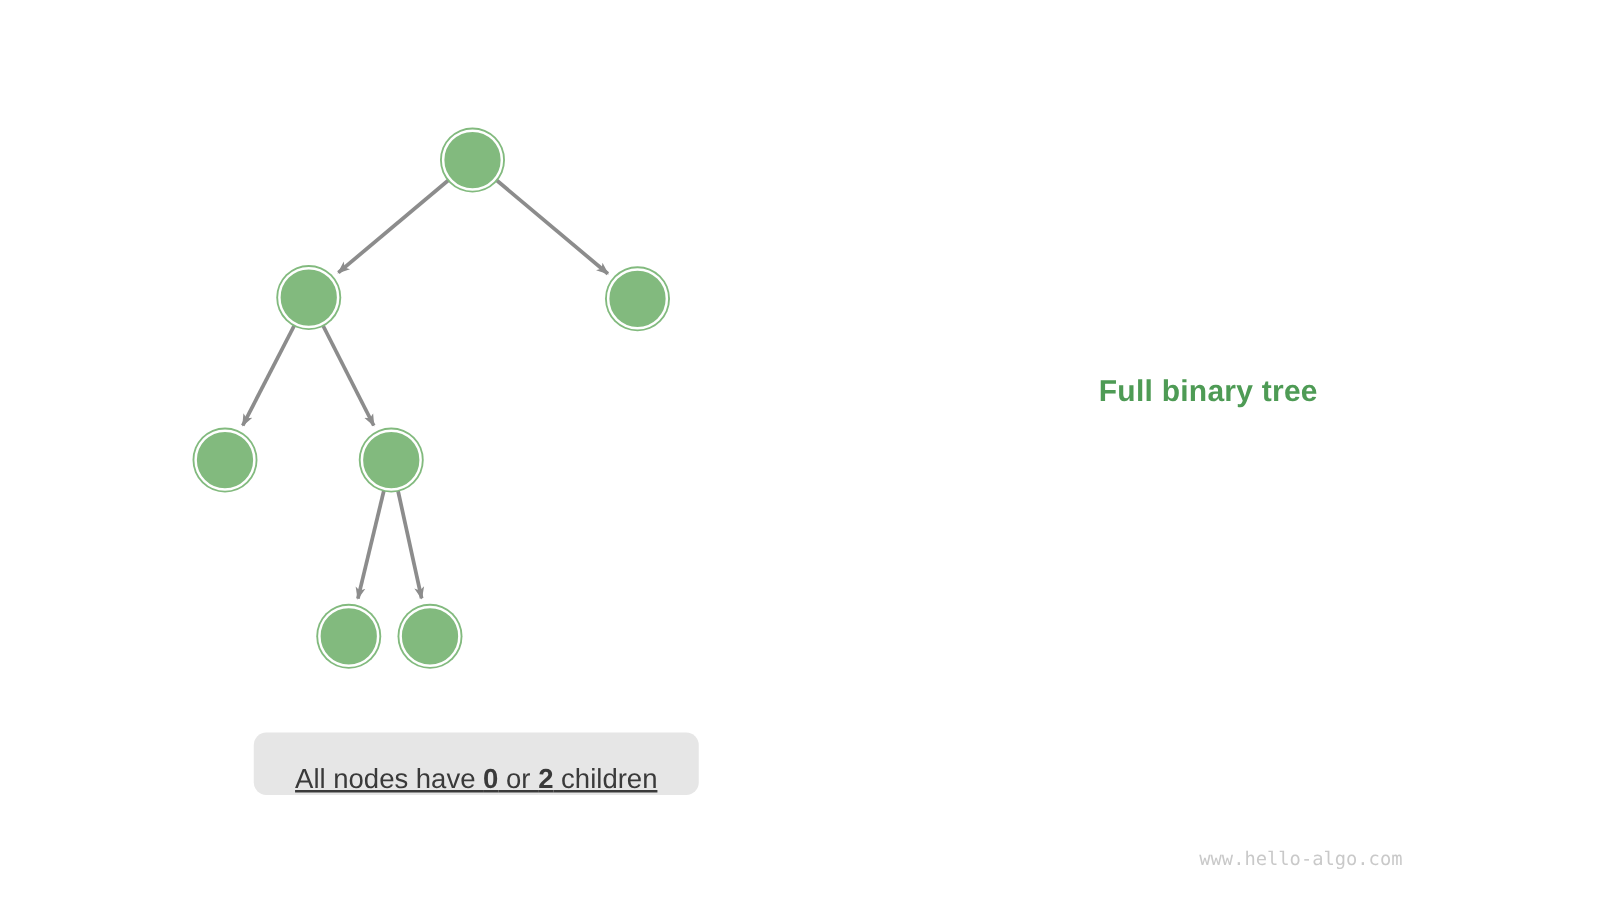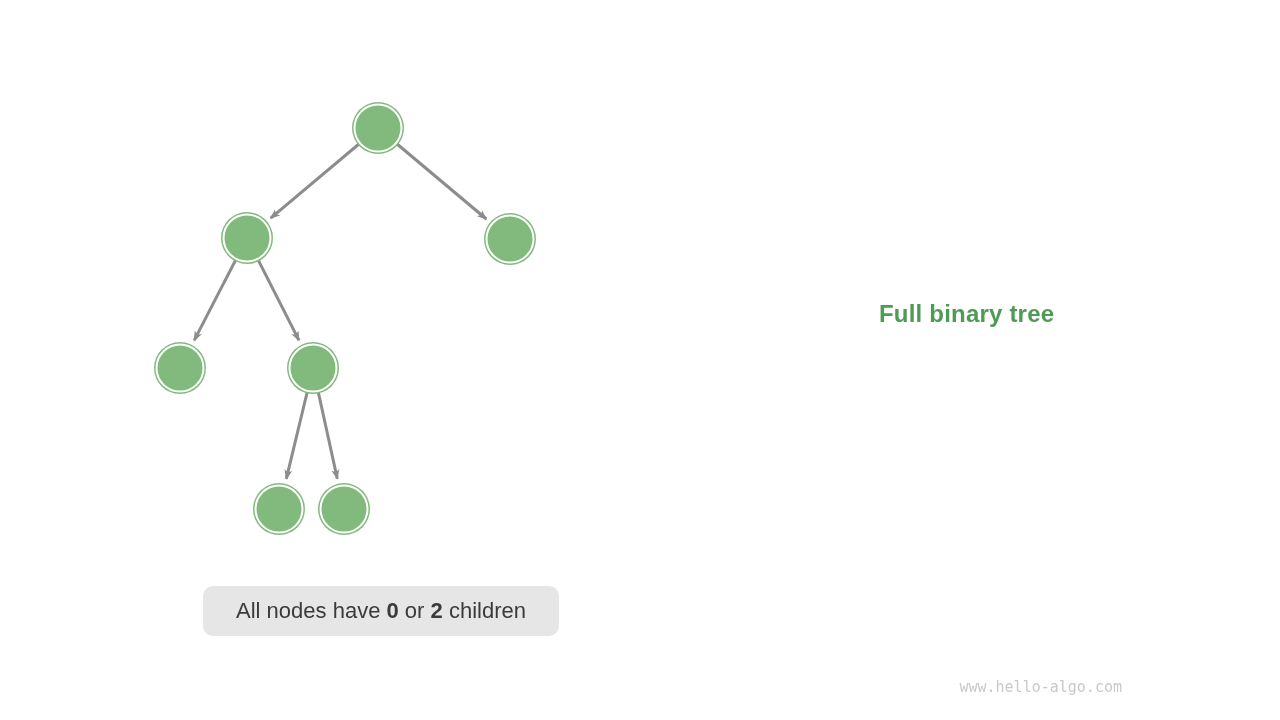--- a/index.html
+++ b/index.html
@@ -31,25 +31,26 @@
   }
   .caption-box {
     position: absolute;
     left: 203px;
     top: 586px;
     width: 356px;
     height: 50px;
     background: var(--caption-bg, #E6E6E6);
     border-radius: 10px;
     display: flex;
-    align-items: center;
+    align-items: flex-end;
     justify-content: center;
     font-size: 22px;
     color: var(--caption-text, #3A3A3A);
     white-space: pre;
+    text-decoration: underline;
   }
   .caption-box .bold {
     font-weight: 700;
   }
   .watermark {
     position: absolute;
     right: 40px;
     top: 678px;
     font-family: "DejaVu Sans Mono", monospace;
     font-size: 15px;

